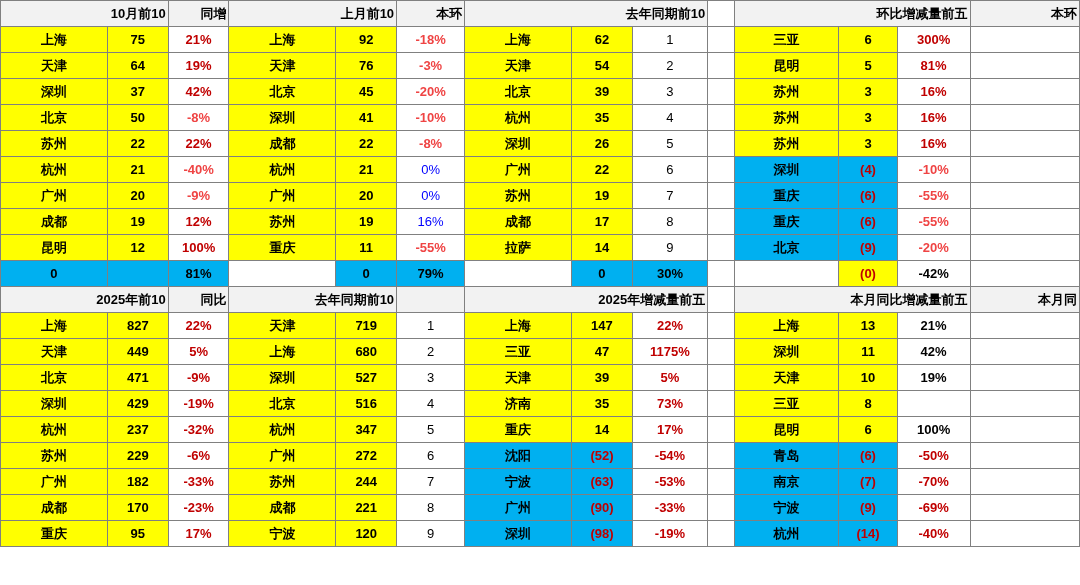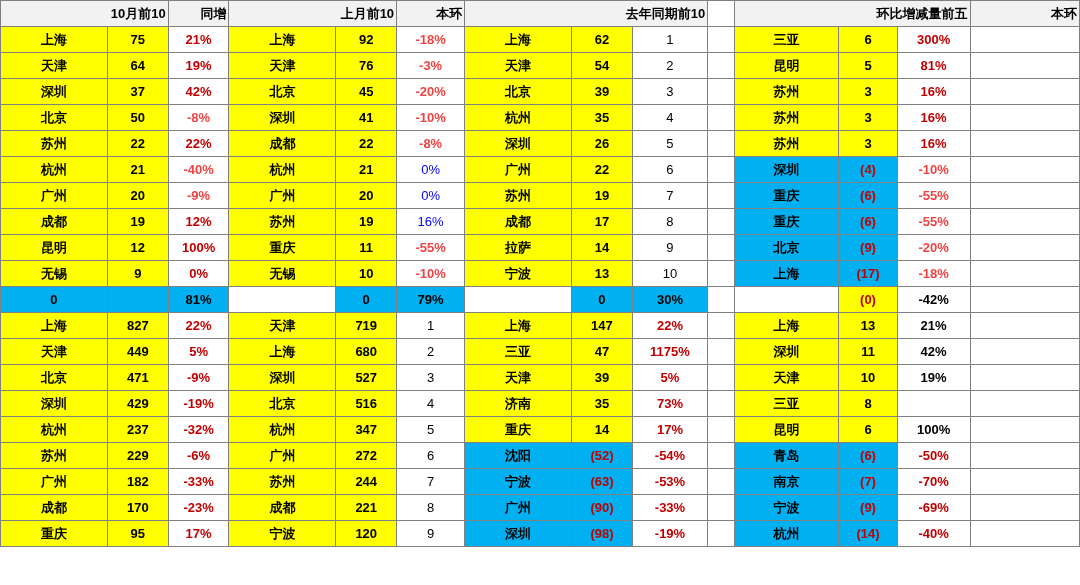--- a/index.html
+++ b/index.html
@@ -224,56 +224,50 @@
           <td class="white purpleb">-55%</td>
           <td class="yellow b">拉萨</td>
           <td class="yellow b">14</td>
           <td class="white">9</td>
           <td class="spacer"></td>
           <td class="cyan b">北京</td>
           <td class="cyan b red">(9)</td>
           <td class="white purpleb">-20%</td>
           <td class="white"></td>
         </tr>
-        <tr>
-          <td class="yellow b">无锡</td>
-          <td class="yellow b">9</td>
-          <td class="white redb">0%</td>
-          <td class="yellow b">无锡</td>
-          <td class="yellow b">10</td>
-          <td class="white purpleb">-10%</td>
-          <td class="yellow b">宁波</td>
-          <td class="yellow b">13</td>
-          <td class="white">10</td>
-          <td class="spacer"></td>
-          <td class="cyan b">上海</td>
-          <td class="cyan b red">(17)</td>
-          <td class="white purpleb">-18%</td>
-          <td class="white"></td>
-        </tr>
       </tbody>
 
     <tbody>
         <tr>
       <td class="cyan b">0</td>
       <td class="cyan b"></td>
       <td class="cyan b">81%</td>
       <td class="white"></td>
       <td class="cyan b">0</td>
       <td class="cyan b">79%</td>
       <td class="white"></td>
       <td class="cyan b">0</td>
       <td class="cyan b">30%</td>
       <td class="spacer"></td>
       <td class="white"></td>
       <td class="yellow b red">(0)</td>
       <td class="white b">-42%</td>
       <td class="white"></td>
     </tr>
 
+    <tr>
+      <td class="hdr" colspan="2">2025年前10</td>
+      <td class="hdr">同比</td>
+      <td class="hdr" colspan="2">去年同期前10</td>
+      <td class="hdr"></td>
+      <td class="hdr" colspan="3">2025年增减量前五</td>
+      <td class="spacer"></td>
+      <td class="hdr" colspan="3">本月同比增减量前五</td>
+      <td class="hdr">本月同</td>
+    </tr>
 
     </tbody>
       <tbody id="bottom-body">
         <tr>
           <td class="yellow b">上海</td>
           <td class="yellow b">827</td>
           <td class="white redb">22%</td>
           <td class="yellow b">天津</td>
           <td class="yellow b">719</td>
           <td class="white">1</td>

